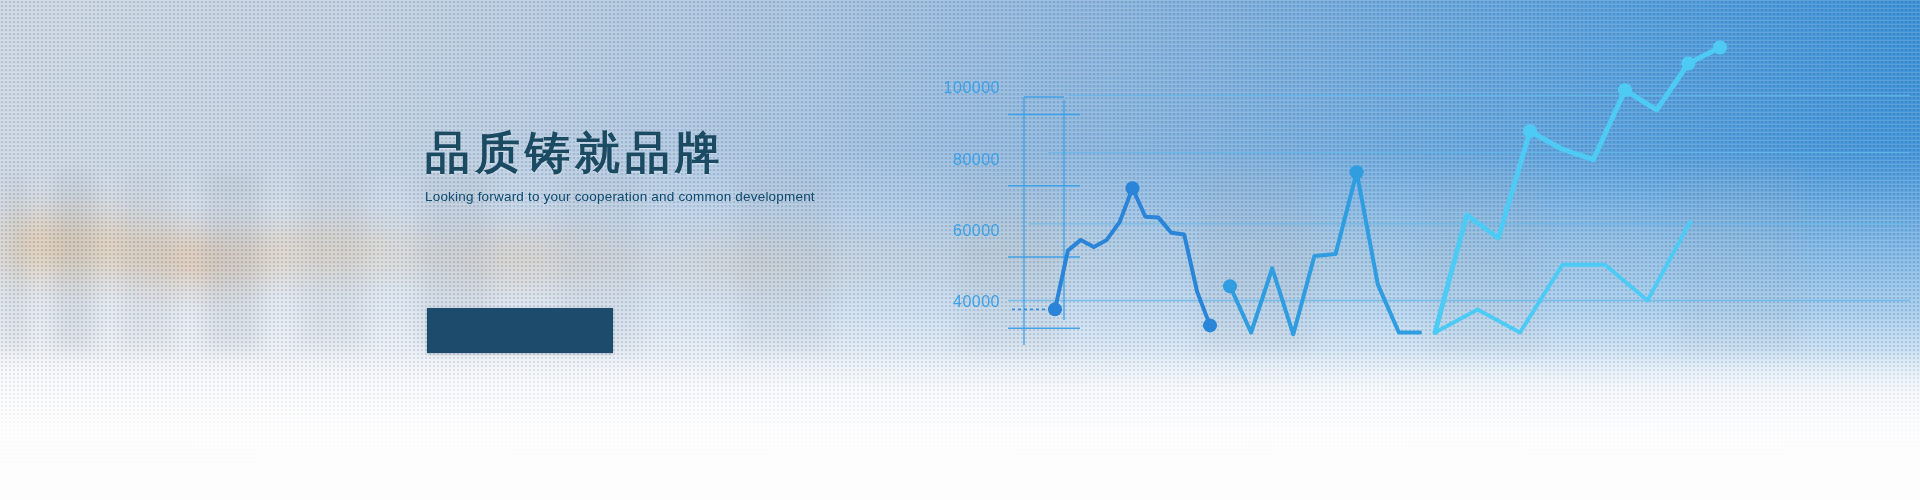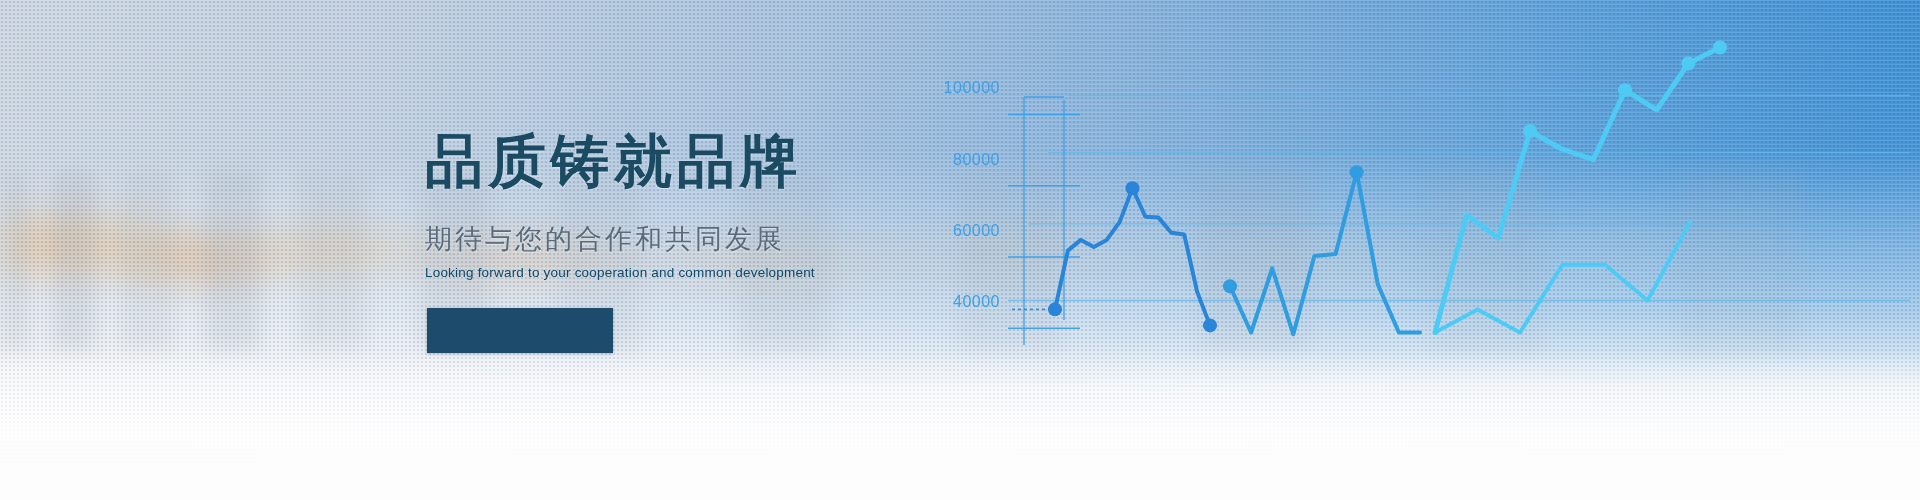--- a/index.html
+++ b/index.html
@@ -82,21 +82,21 @@
       rgba(0,0,0,0) 1px, rgba(0,0,0,0) 4px);
   }
   .bg-bottomfade{
     position:absolute; left:0; bottom:0; width:1920px; height:150px;
     background:linear-gradient(to bottom, rgba(253,253,254,0) 0%, rgba(253,253,254,0.9) 55%, #fdfdfe 100%);
   }
 
   
   .copy{ position:absolute; left:425px; top:125px; width:420px; z-index:6; }
   .headline{
-    font-size:58px; font-weight:700; letter-spacing:5px;
+    font-size:45px; font-weight:700; letter-spacing:5px;
     color:#1b4a63; line-height:1.25;
     text-shadow:0 1px 2px rgba(255,255,255,.45);
   }
   .subline{
     margin-top:24px;
     font-size:27px; font-weight:400; letter-spacing:3px;
     color:#5a6b7c; line-height:1.3;
     text-shadow:0 1px 2px rgba(255,255,255,.5);
   }
   .enline{
@@ -128,21 +128,20 @@
 
   <div class="bg-base"></div>
   <div class="bg-haze"></div>
   <div class="bg-skyline"></div>
   <div class="bg-dots"></div>
   <div class="bg-scan"></div>
   <div class="bg-bottomfade"></div>
 
   <div class="copy">
     <div class="headline">品质铸就品牌</div>
-    <div class="subline">期待与您的合作和共同发展</div>
     <div class="enline">Looking forward to your cooperation and common development</div>
   </div>
 
   <button class="cta"></button>
 
   <div class="chart">
     <svg id="chart-svg" width="1020" height="500" viewBox="0 0 1020 500">
       <g id="gridlines-group">
           <line x1="168" x2="1010" y1="95.57471264367817" y2="95.57471264367817" stroke="#63b8ea" stroke-width="1.4" opacity="0.75"></line>
           <line x1="148" x2="1010" y1="152.58620689655172" y2="152.58620689655172" stroke="#63b8ea" stroke-width="1.4" opacity="0.75"></line>

